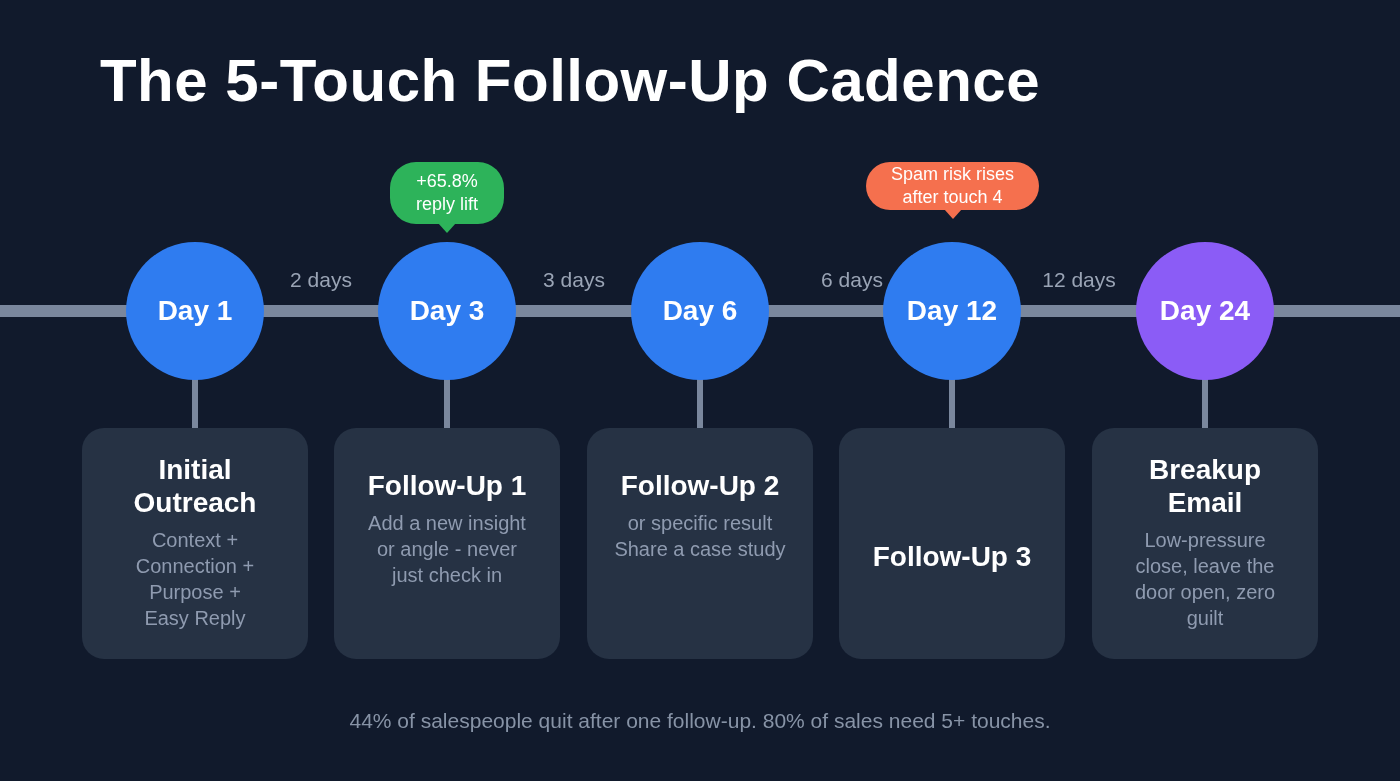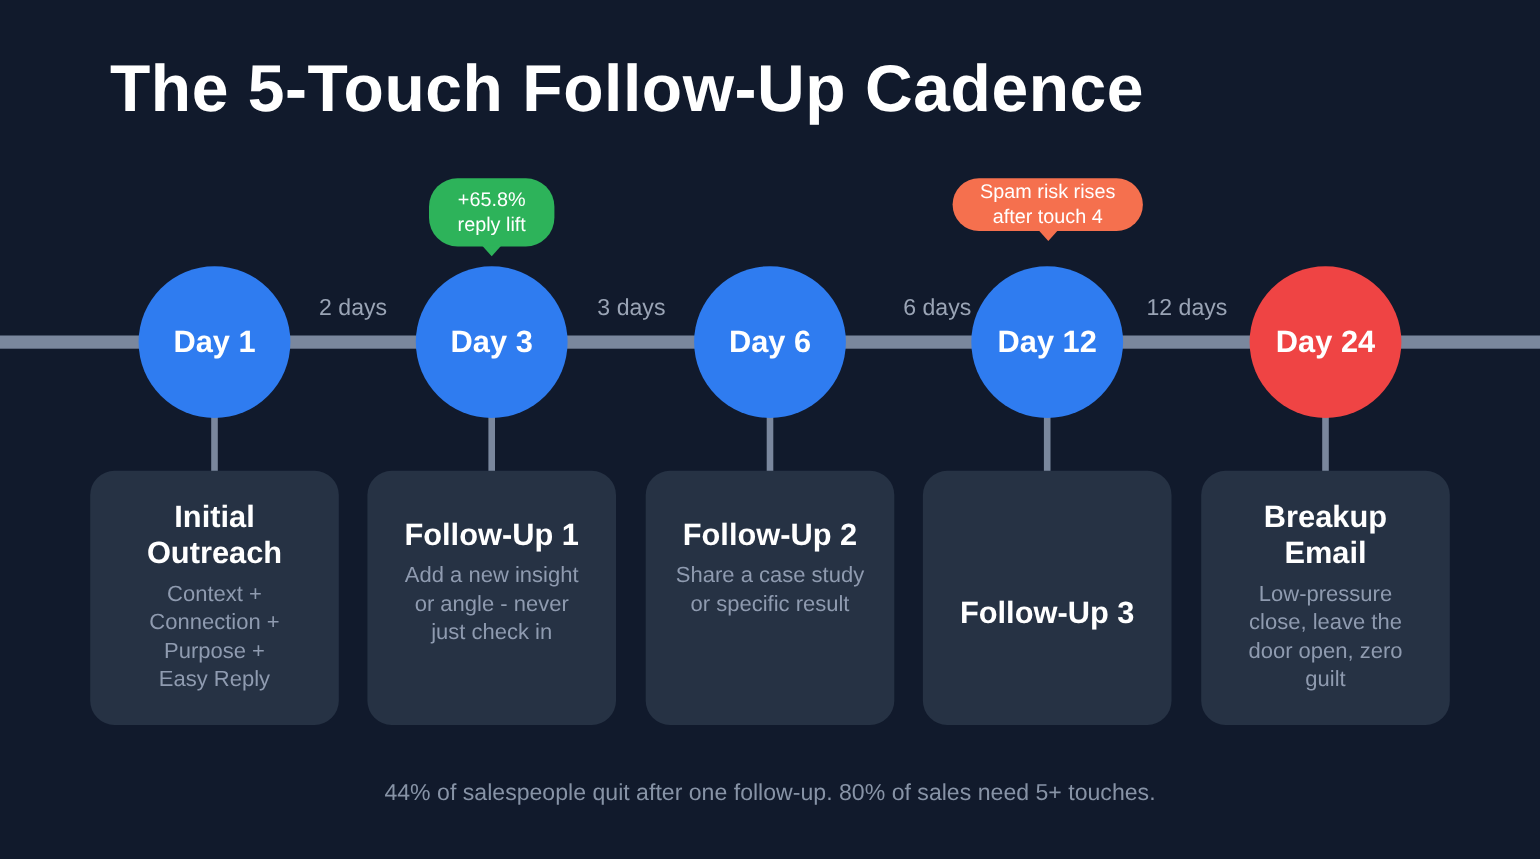--- a/index.html
+++ b/index.html
@@ -77,21 +77,21 @@
 <div class="connector" style="left:195px"></div>
 <div class="connector" style="left:447px"></div>
 <div class="connector" style="left:700px"></div>
 <div class="connector" style="left:952px"></div>
 <div class="connector" style="left:1205px"></div>
 
 <div class="node" style="left:195px;background:#2f7cf0">Day 1</div>
 <div class="node" style="left:447px;background:#2f7cf0">Day 3</div>
 <div class="node" style="left:700px;background:#2f7cf0">Day 6</div>
 <div class="node" style="left:952px;background:#2f7cf0">Day 12</div>
-<div class="node" style="left:1205px;background:#ef4444">Day 24</div>
+<div class="node" style="left:1205px;background:#8b5cf6">Day 24</div>
 
 <div class="badge" style="left:390px;top:162px;width:114px;height:62px;background:#2db35a;--tip:#2db35a">
   <div>
     <div>+65.8%</div>
     <div>reply lift</div>
   </div>
 </div>
 <div class="badge" style="left:866px;top:162px;width:173px;height:48px;background:#f5704e;--tip:#f5704e">
   <div>
     <div>Spam risk rises</div>
@@ -121,22 +121,22 @@
     <div>or angle - never</div>
     <div>just check in</div>
   </div>
 </div>
 
 <div class="card" style="left:700px;padding-bottom:66px">
   <div class="card-title">
     <div>Follow-Up 2</div>
   </div>
   <div class="card-desc">
+    <div>or specific result</div>
     <div>Share a case study</div>
-    <div>or specific result</div>
   </div>
 </div>
 
 <div class="card" style="left:952px;padding-top:40px">
   <div class="card-title">
     <div>Follow-Up 3</div>
   </div>
 </div>
 
 <div class="card" style="left:1205px">

